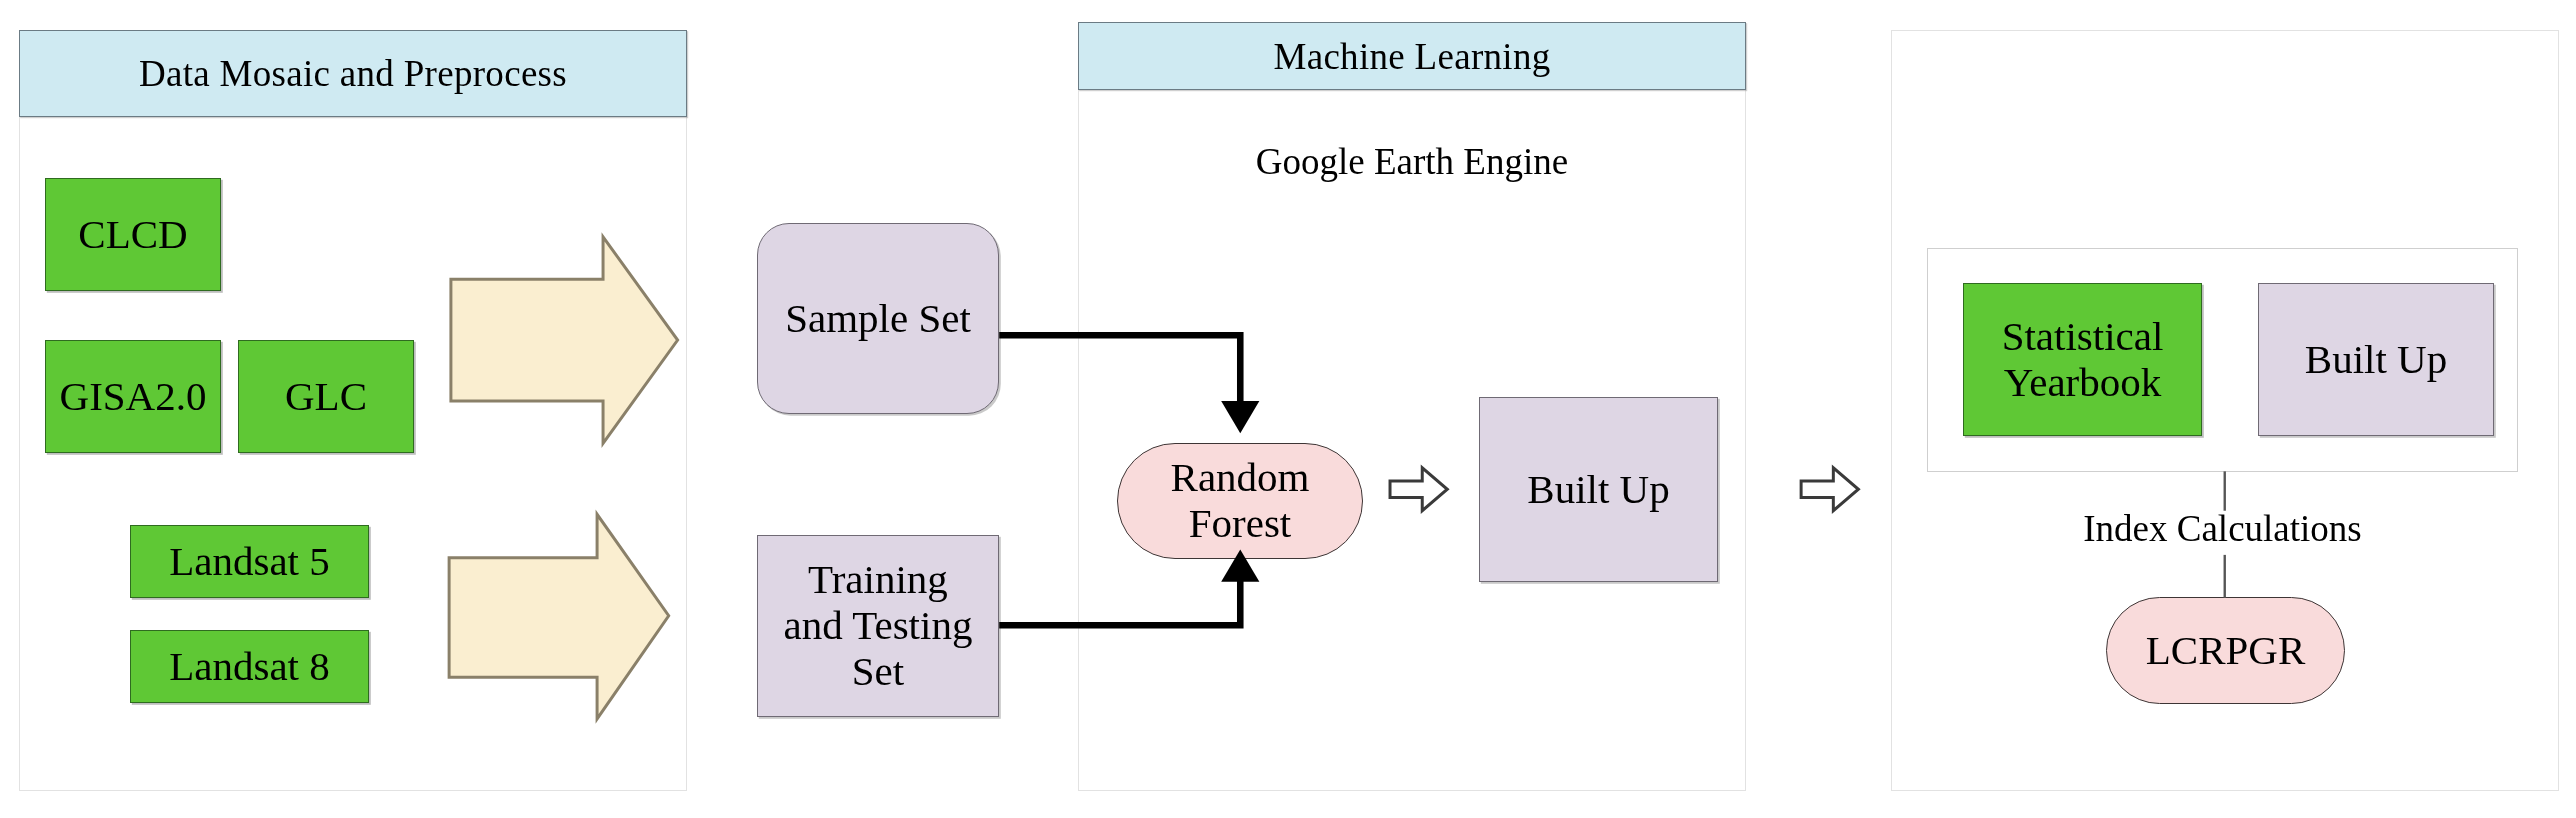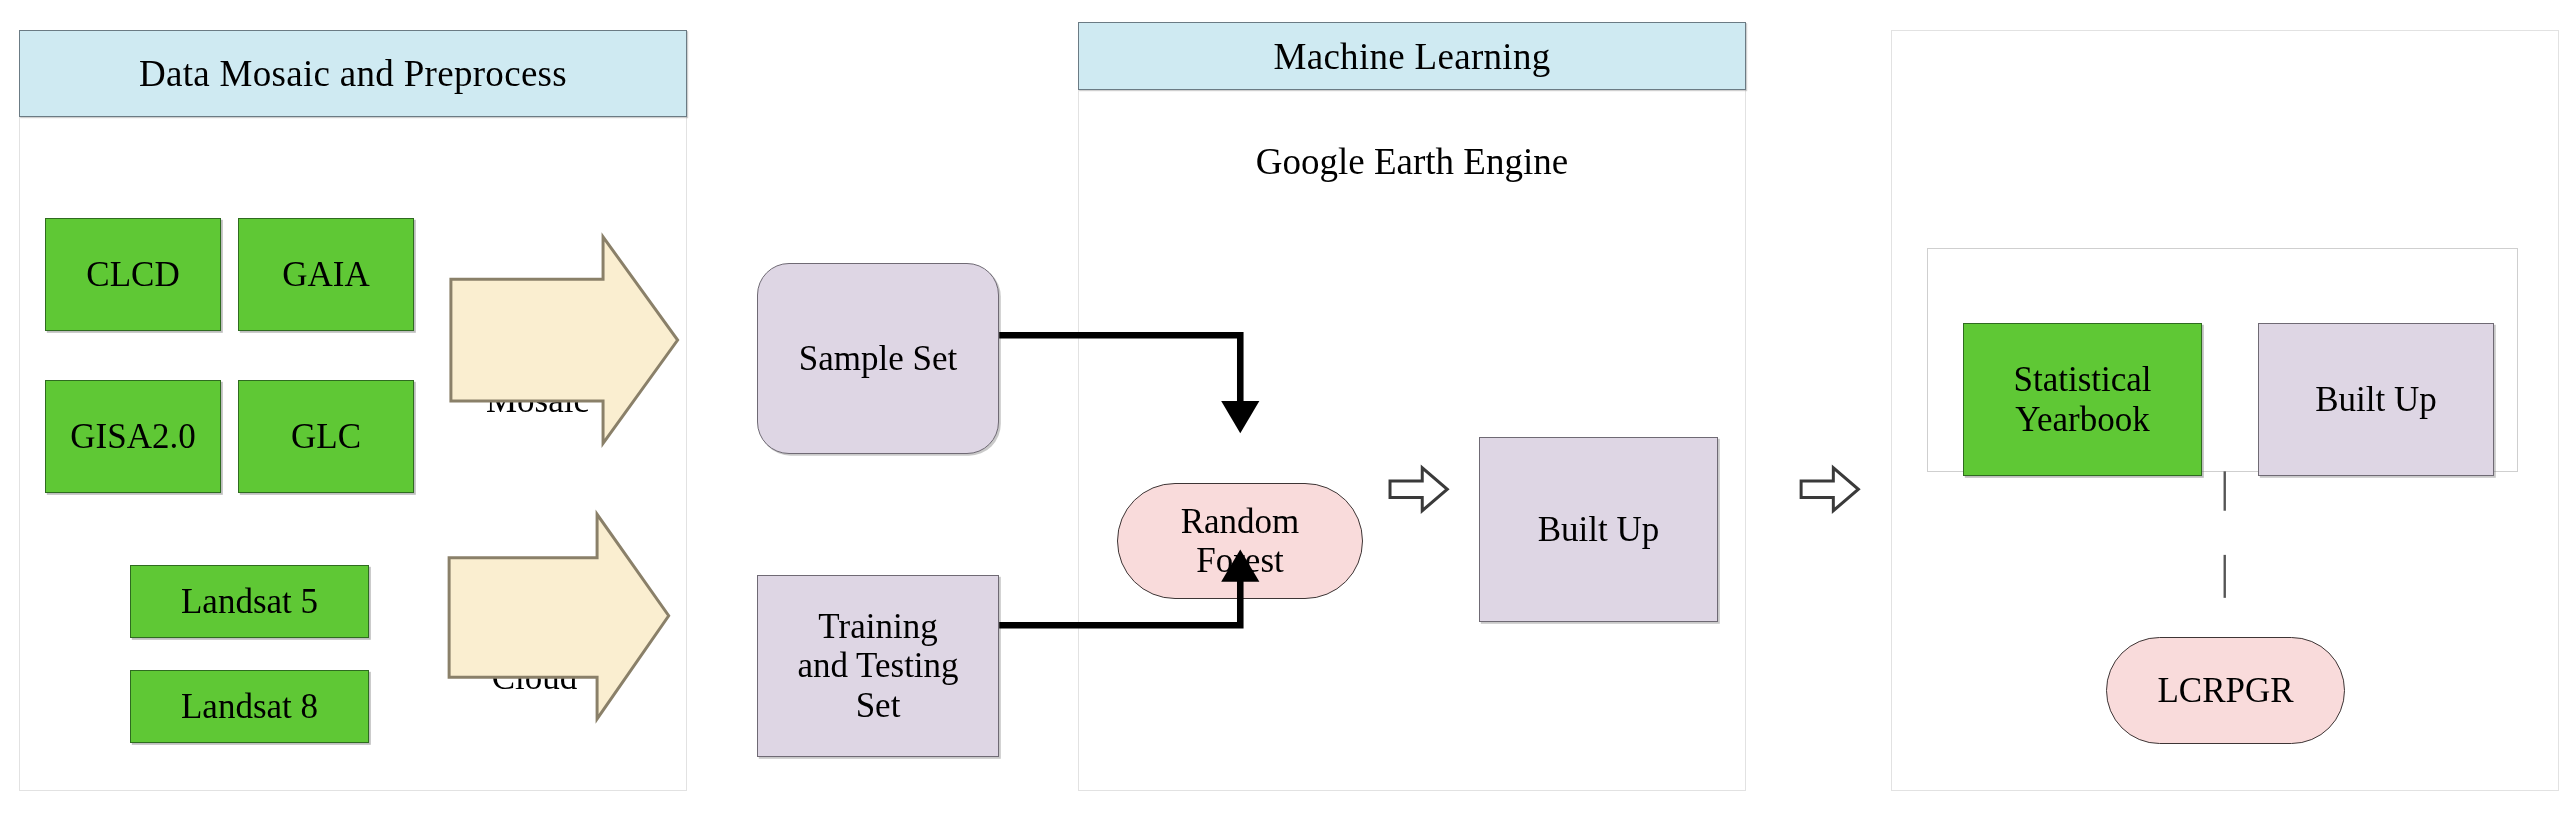--- a/index.html
+++ b/index.html
@@ -81,21 +81,21 @@
     box-sizing: border-box;
   }
   .plain-text {
     position: absolute;
     color: #000;
     white-space: nowrap;
     text-align: center;
   }
 
   
-  .fs-58 { font-size: 35px; margin-top: 40px; }
+  .fs-58 { font-size: 41px; }
   .fs-62 { font-size: 37px; }
 
   
   svg.overlay {
     position: absolute;
     left: 0; top: 0;
     width: 2576px;
     height: 818px;
     pointer-events: none;
   }
@@ -116,23 +116,20 @@
 <div id="canvas">
 
   <div class="panel" style="left:19px; top:30px; width:668px; height:761px;"></div>
   <div class="panel-header" style="left:19px; top:30px; width:668px; height:87px;">
     <span>Data Mosaic and Preprocess</span>
   </div>
 
   <div class="box box-green fs-58" style="left:45px; top:178px; width:176px; height:113px;">
     <span>CLCD</span>
   </div>
-  <div class="box box-green fs-58" style="left:238px; top:178px; width:176px; height:113px;">
-    <span>GAIA</span>
-  </div>
   <div class="box box-green fs-58" style="left:45px; top:340px; width:176px; height:113px;justify-content:center;">
     <span>GISA2.0</span>
   </div>
   <div class="box box-green fs-58" style="left:238px; top:340px; width:176px; height:113px;">
     <span>GLC</span>
   </div>
 
   <div class="box box-green fs-58" style="left:130px; top:525px; width:239px; height:73px;">
     <span>Landsat 5</span>
   </div>
@@ -175,20 +172,21 @@
   <div class="subpanel" style="left:1927px; top:248px; width:591px; height:224px;"></div>
 
   <div class="box box-green fs-58" style="left:1963px; top:283px; width:239px; height:153px;">
     <span style="white-space:pre-line;">Statistical
 Yearbook</span>
   </div>
   <div class="box box-purple fs-58" style="left:2258px; top:283px; width:236px; height:153px;">
     <span>Built Up</span>
   </div>
 
+  <div class="plain-text fs-62" style="left:1927px; top:507px; width:591px;">Index Calculations</div>
 
   <div class="pill-pink fs-58" style="left:2106px; top:597px; width:239px; height:107px;">
     <span>LCRPGR</span>
   </div>
 
   <svg class="overlay" viewBox="0 0 4316 1371">
 
     <polygon points="755,468 1010,468 1010,397 1135,570 1010,743 1010,672 755,672" fill="#faeed0" stroke="#8a8069" stroke-width="5"></polygon>
 
     <polygon points="752,935 1000,935 1000,862 1120,1032 1000,1205 1000,1135 752,1135" fill="#faeed0" stroke="#8a8069" stroke-width="5"></polygon>

